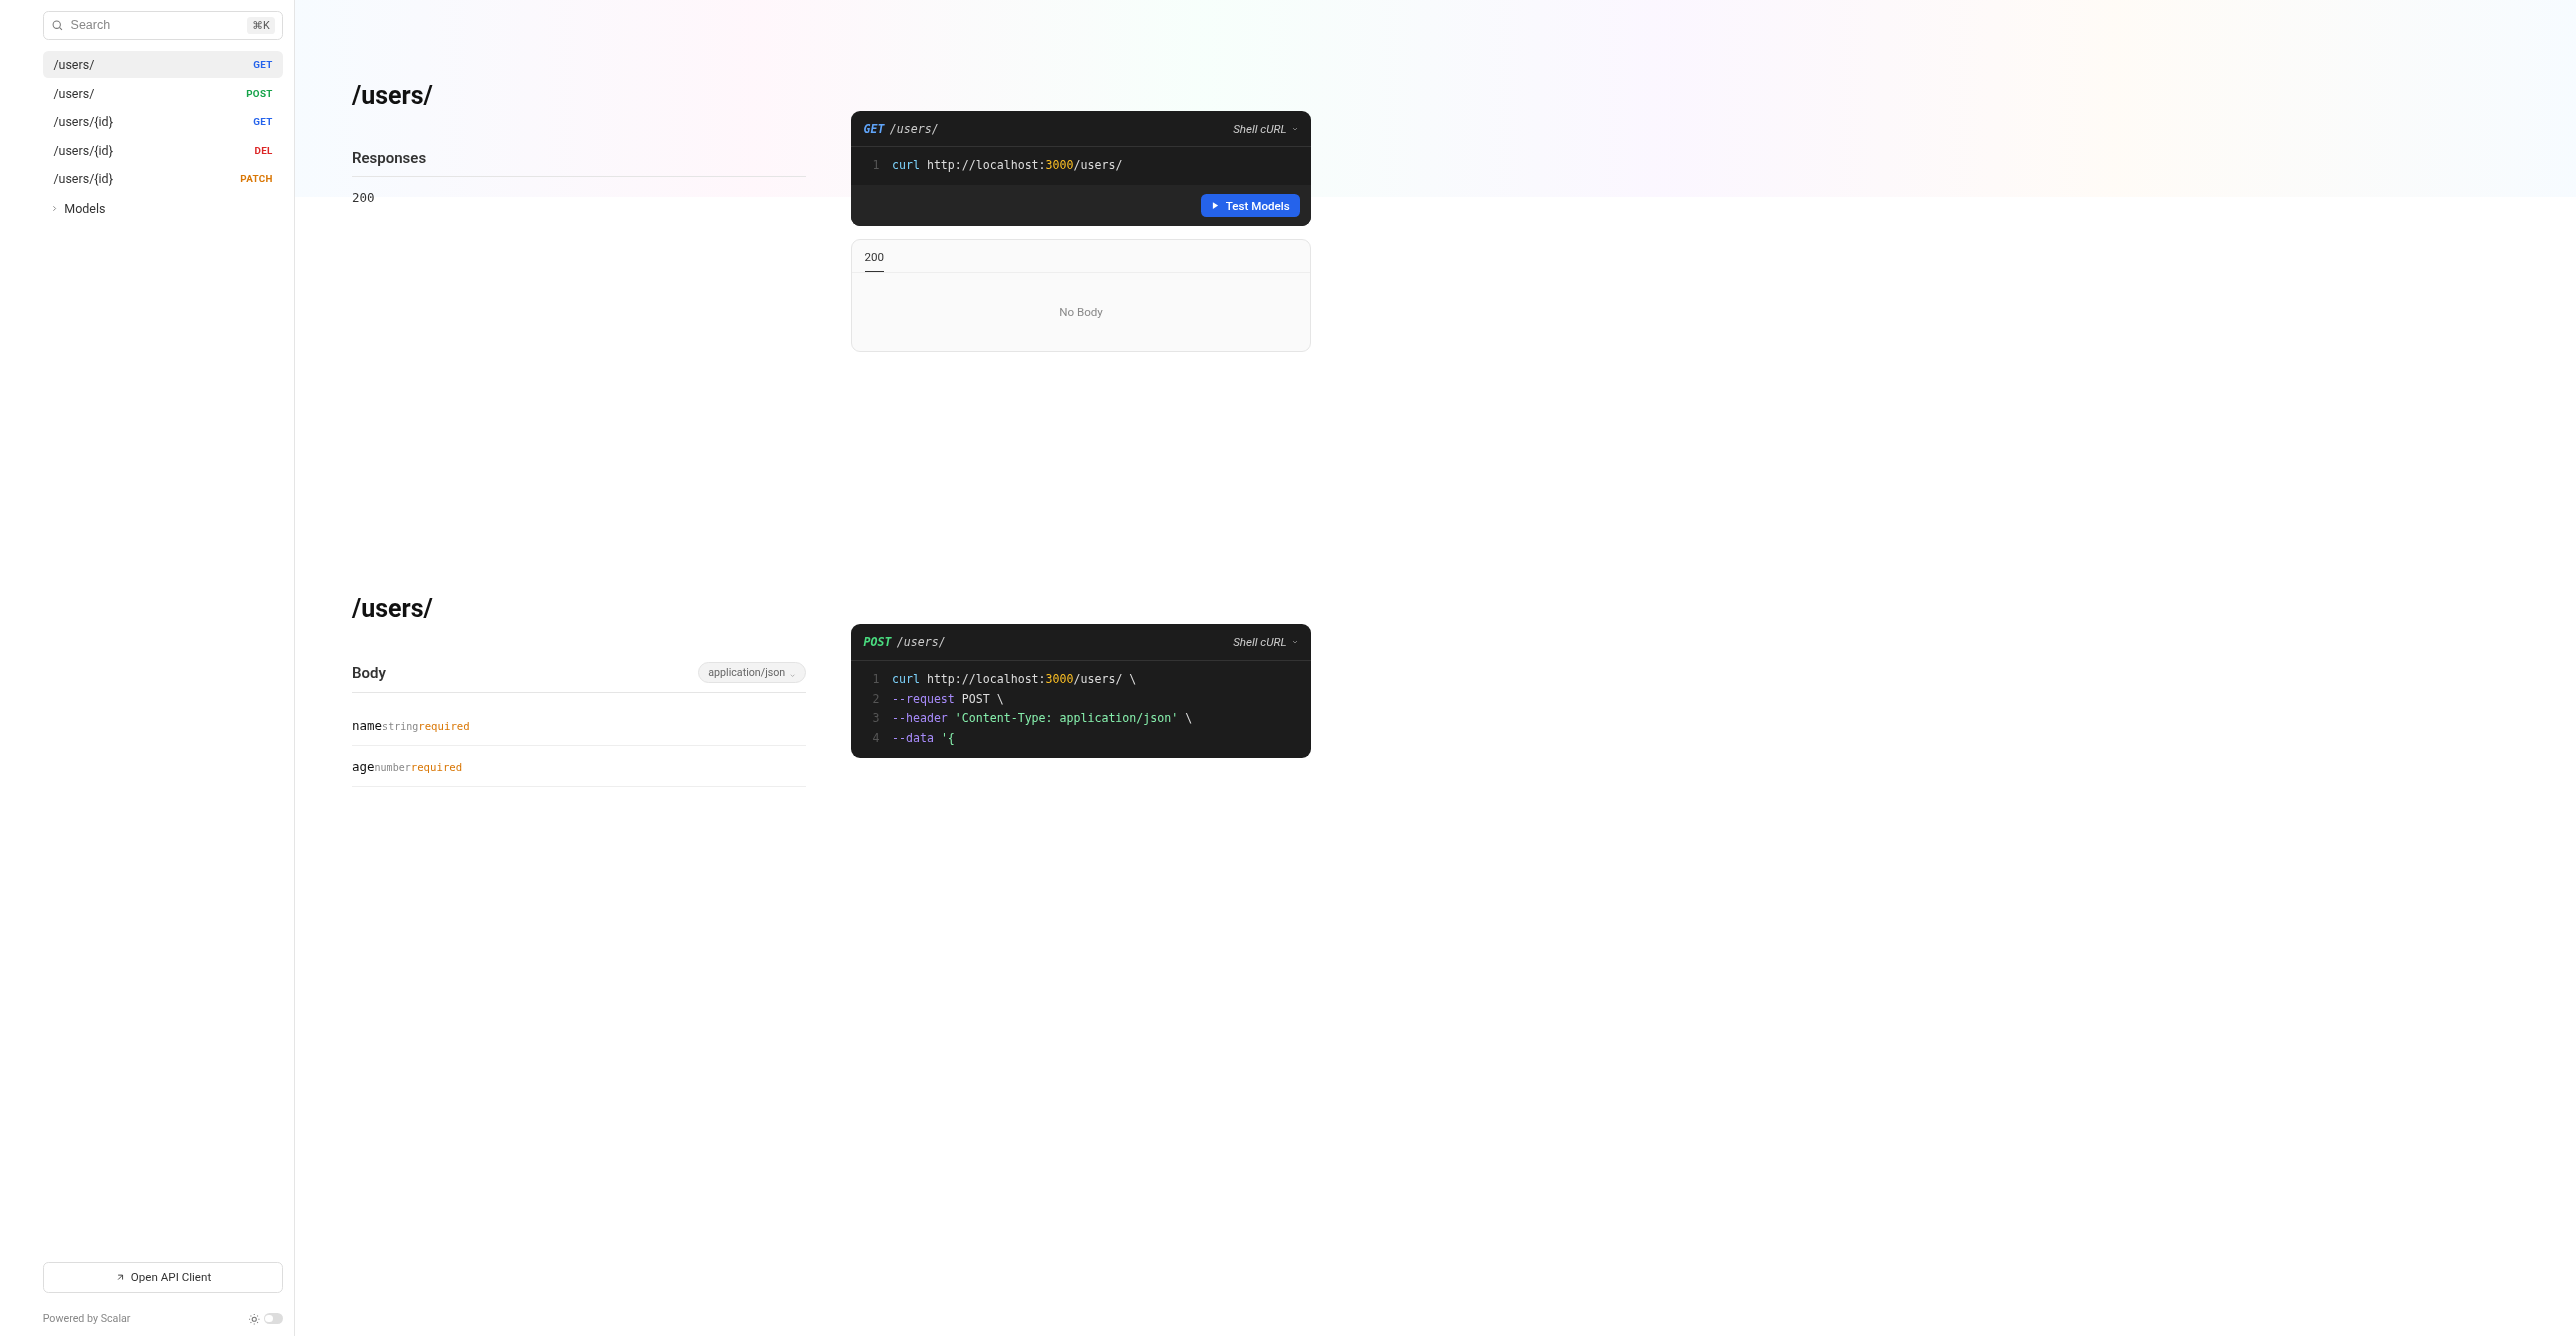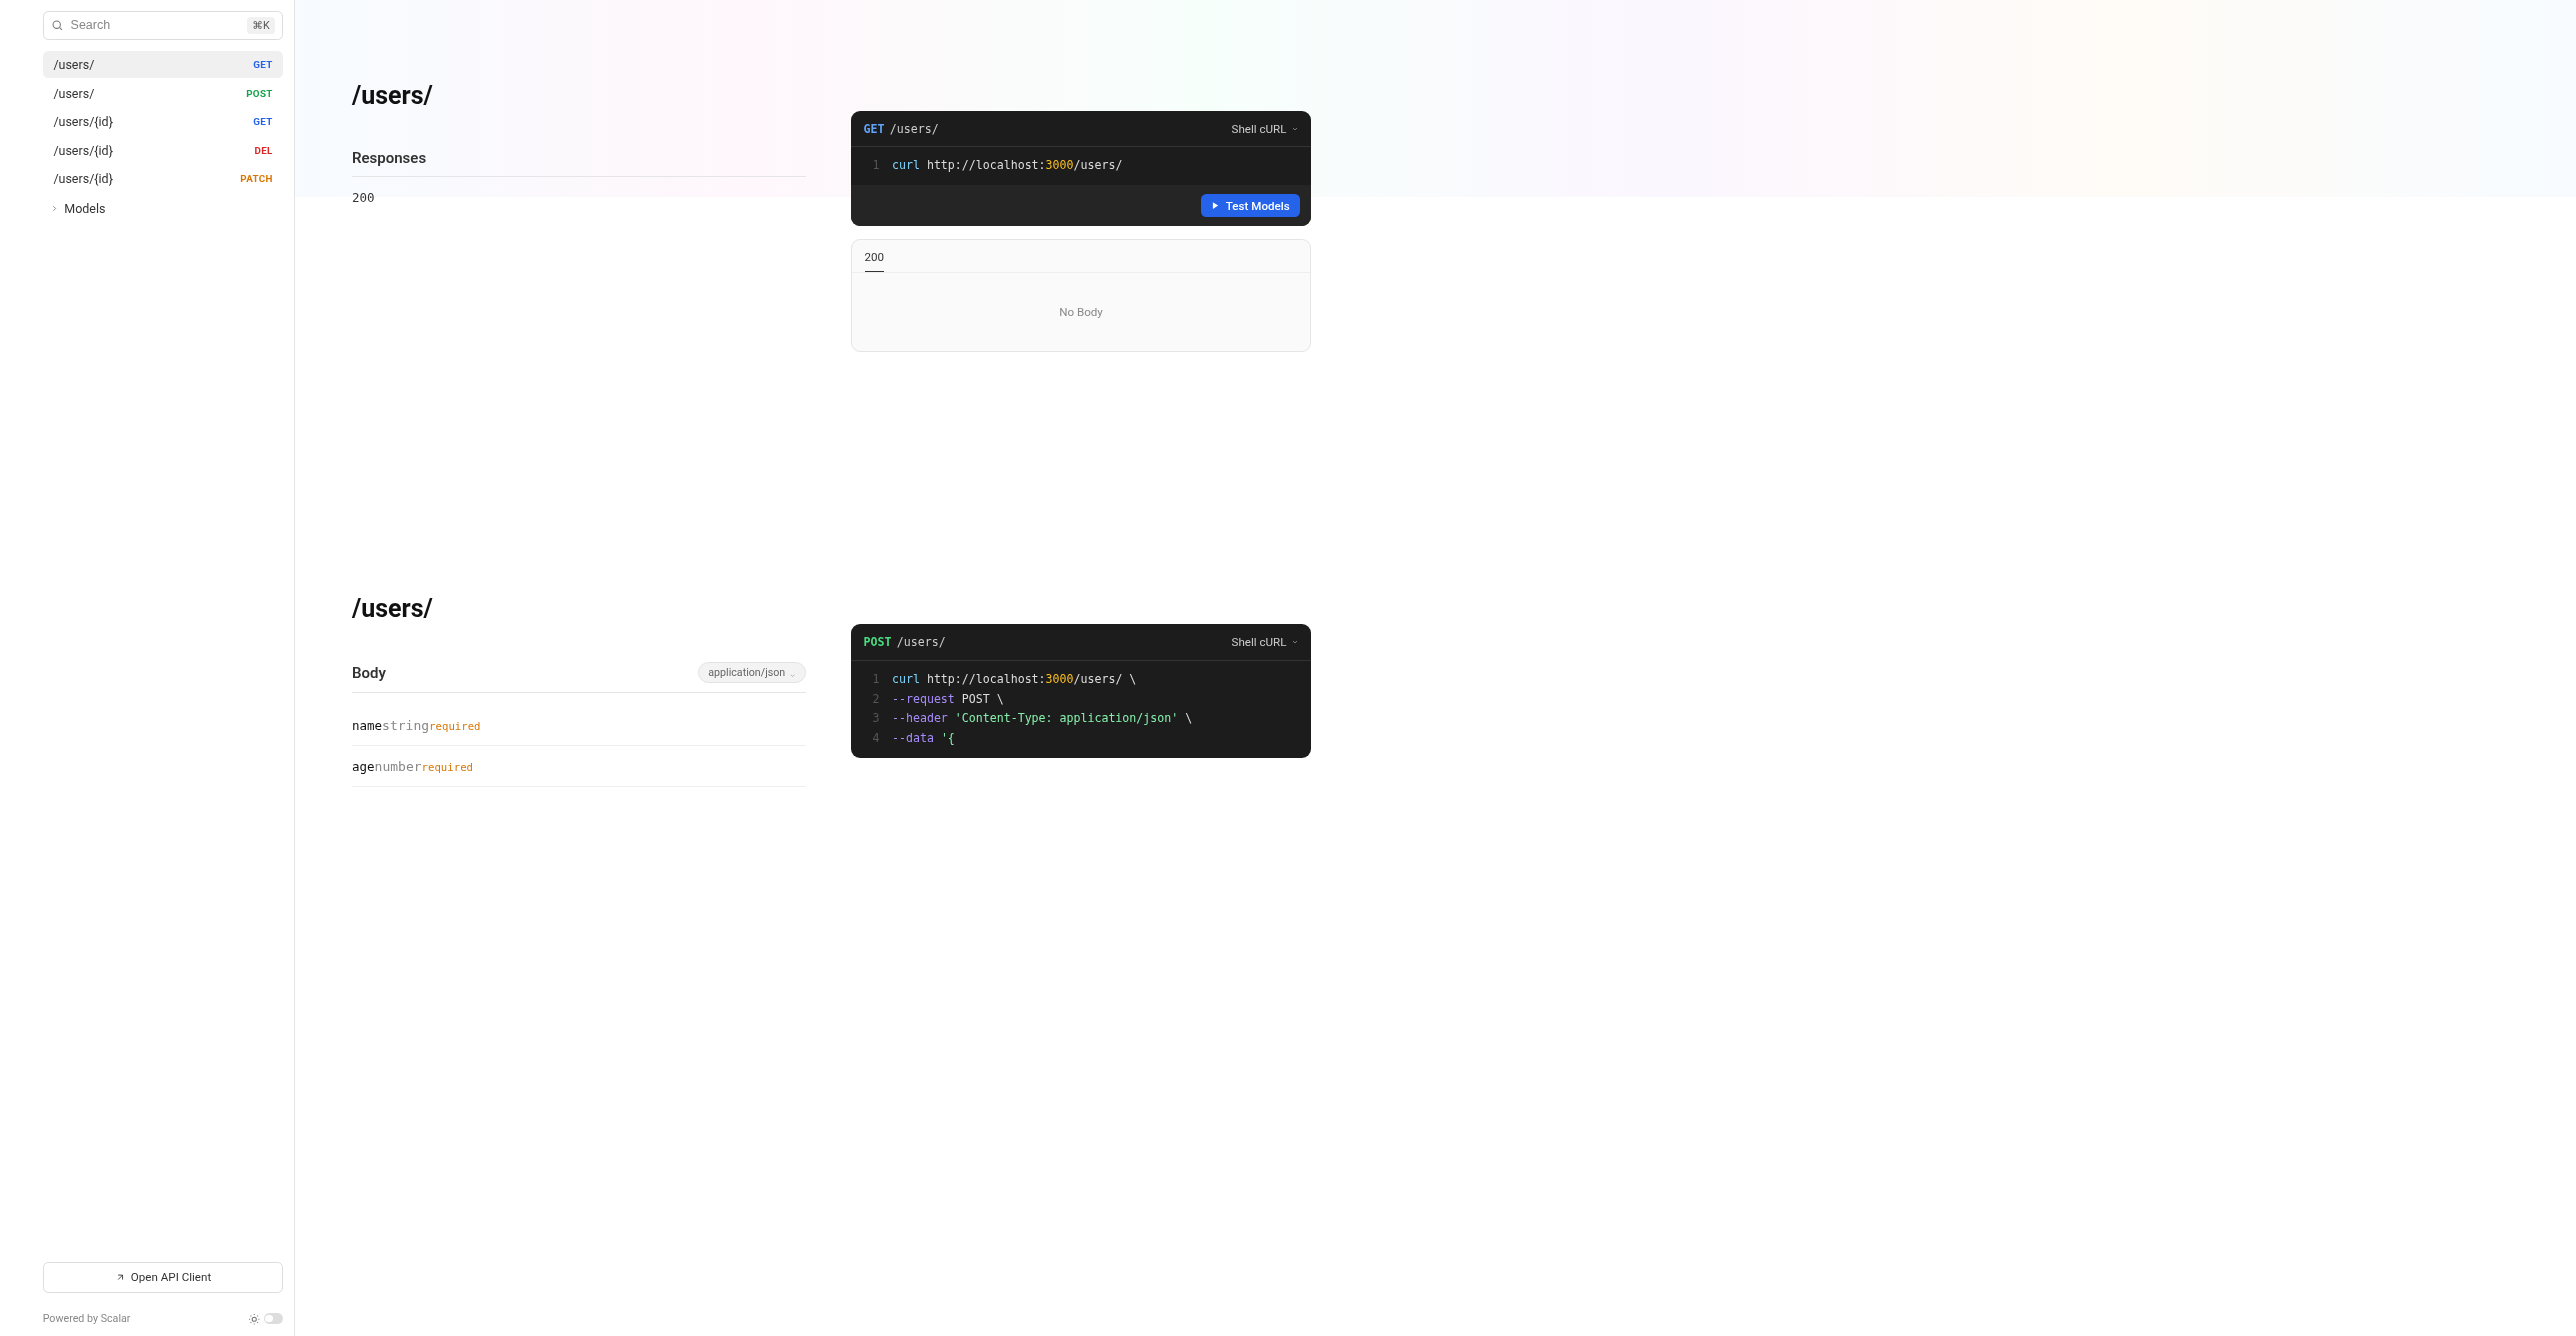--- a/index.html
+++ b/index.html
@@ -214,21 +214,21 @@
   align-items: baseline;
 }
 .param-row:first-of-type { padding-top: 5.4px; }
 .param-name {
   font-family: ui-monospace, SFMono-Regular, Menlo, monospace;
   font-size: 12.5px;
   color: #111;
 }
 .param-type {
   font-family: ui-monospace, SFMono-Regular, Menlo, monospace;
-  font-size: 13px;
+  font-size: 10px;
   color: #888;
 }
 .param-required {
   font-family: ui-monospace, SFMono-Regular, Menlo, monospace;
   font-size: 10.7px;
   color: #d97706;
 }
 
 
 .code-panel {
@@ -236,20 +236,21 @@
   border-radius: 9px;
   overflow: hidden;
   margin-top: 30px;
 }
 .code-header {
   display: flex;
   justify-content: space-between;
   align-items: flex-end;
   padding: 10.7px 12.5px;
   border-bottom: 0.9px solid #333;
+  font-style: italic;
 }
 .code-path {
   font-family: ui-monospace, SFMono-Regular, Menlo, monospace;
   font-size: 11.6px;
 }
 .code-method-get { color: #60a5fa; font-weight: 600; }
 .code-method-post { color: #4ade80; font-weight: 600; }
 .code-path-text { color: #ccc; margin-left: 5.4px; }
 .shell-select {
   display: flex;

